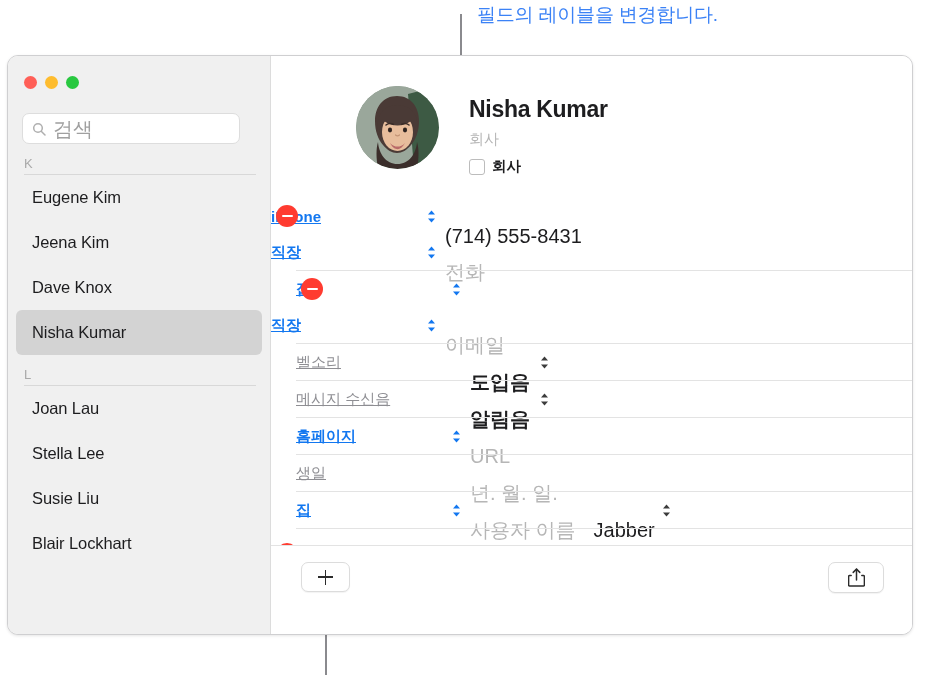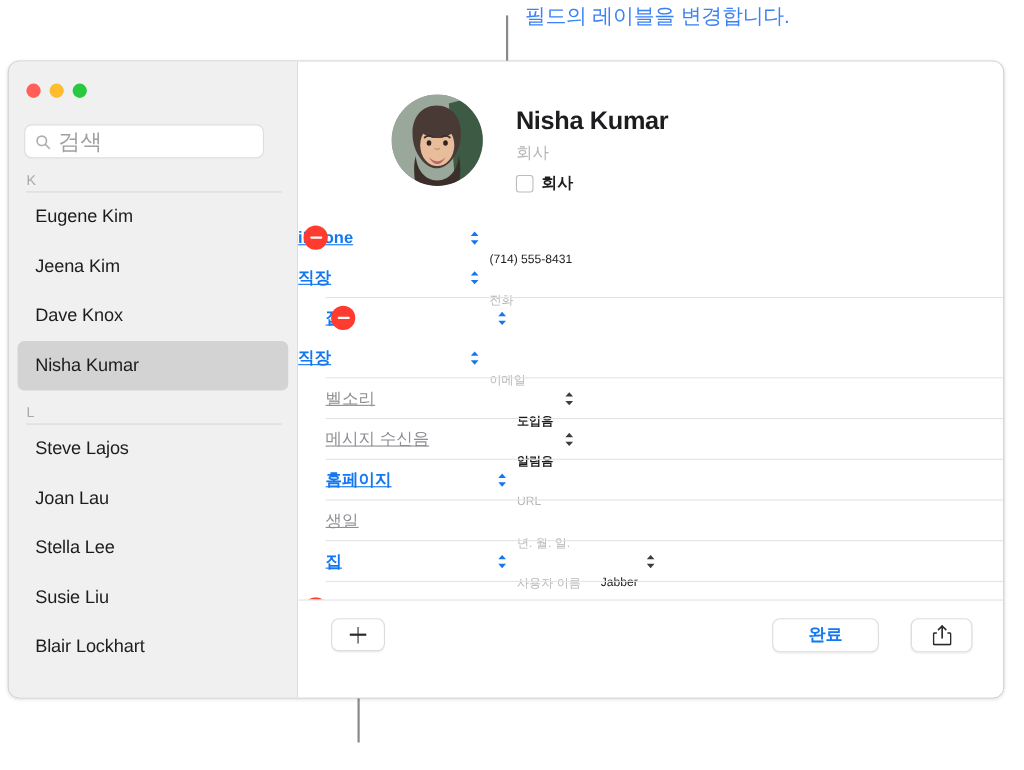--- a/index.html
+++ b/index.html
@@ -171,21 +171,21 @@
   .field-label.link{color:#1277f0;font-weight:bold;}
   .field-label.strong{color:#8e8e93;}
   .stepper{
     width:14px;flex:0 0 14px;
     display:flex;flex-direction:column;align-items:center;justify-content:center;
     margin:0 7px 0 3px;
   }
   .stepper svg{display:block;}
   .stepper.hidden{visibility:hidden;}
   .field-value{
-    font-size:11px;color:#1d1d1f;white-space:nowrap;margin-top:40px;
+    font-size:20px;color:#1d1d1f;white-space:nowrap;margin-top:40px;
   }
   .field-value.placeholder{color:#b6b6b6;}
   .field-value.bold{font-weight:bold;color:#1d1d1f;}
   .inline-extra{
     display:flex;margin-left:10px;
   }
   .inline-extra .field-value{margin-right:2px;}
 
   .clipped-minus{
     position:absolute;left:5px;top:487px;
@@ -271,23 +271,20 @@
         </div>
         <div class="contact-item">
           <span>Dave Knox</span>
         </div>
         <div class="contact-item selected">
           <span>Nisha Kumar</span>
         </div>
 
         <div class="group-header-row" style="margin-top:12px;">
           <span>L</span>
-        </div>
-        <div class="contact-item">
-          <span>Steve Lajos</span>
         </div>
         <div class="contact-item">
           <span>Joan Lau</span>
         </div>
         <div class="contact-item">
           <span>Stella Lee</span>
         </div>
         <div class="contact-item">
           <span>Susie Liu</span>
         </div>
@@ -454,23 +451,20 @@
 
         <div class="clipped-minus">
           <div class="circle"></div>
         </div>
       </div>
 
       <div class="toolbar">
         <div class="tb-btn" id="add-field-button">
           <span class="plus"></span>
         </div>
-        <div class="tb-btn" id="done-button">
-          <span>완료</span>
-        </div>
         <div class="tb-btn" id="share-button">
           <span>
             <svg width="17" height="19" viewBox="0 0 17 19">
               <path d="M3.2 7.5 H1.6 a1 1 0 0 0 -1 1 V17 a1 1 0 0 0 1 1 H15.4 a1 1 0 0 0 1 -1 V8.5 a1 1 0 0 0 -1 -1 H13.8" fill="none" stroke="#2b2b2b" stroke-width="1.5" stroke-linecap="round" stroke-linejoin="round"></path>
               <line x1="8.5" y1="1.2" x2="8.5" y2="12" stroke="#2b2b2b" stroke-width="1.5" stroke-linecap="round"></line>
               <path d="M5.2 4.4 L8.5 1.1 L11.8 4.4" fill="none" stroke="#2b2b2b" stroke-width="1.5" stroke-linecap="round" stroke-linejoin="round"></path>
             </svg>
           </span>
         </div>
       </div>

